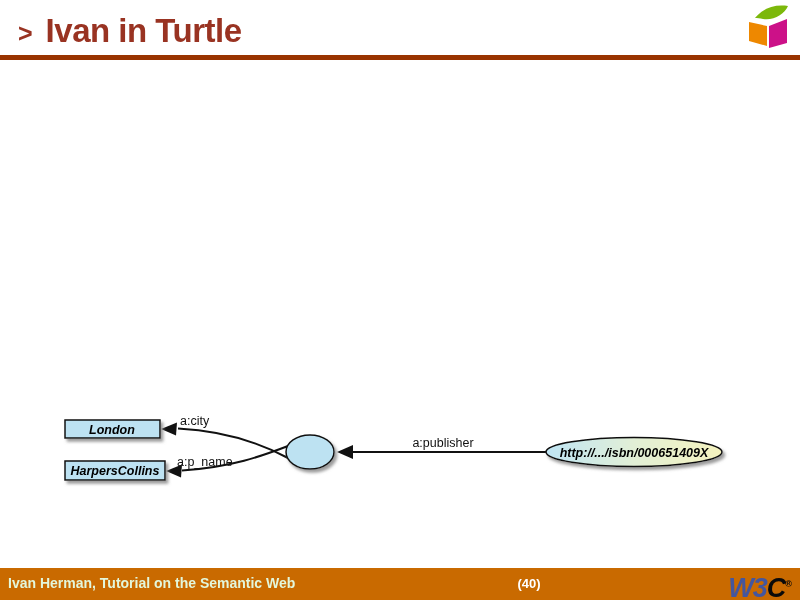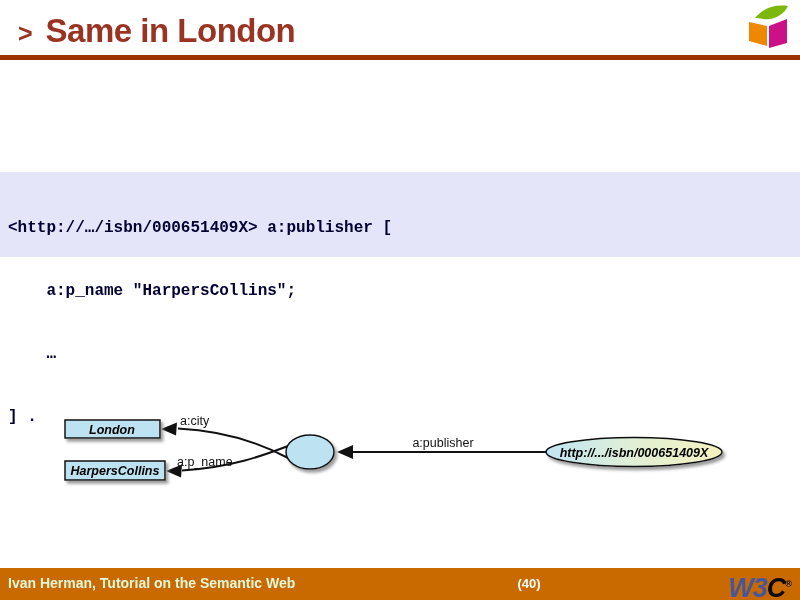--- a/index.html
+++ b/index.html
@@ -43,37 +43,31 @@
   .w3c-sup { color:#0a0a0a; font-size:9px; font-style:normal; vertical-align:super; letter-spacing:0; }
 </style>
 </head>
 <body>
 
 <div class="stage">
 
   <div class="header">
     <div class="title-row">
       <span class="title-bullet">&gt;</span>
-      <span class="page-title">Same in London</span>
+      <span class="page-title">Ivan in Turtle</span>
     </div>
     <div class="header-rule"></div>
   </div>
 
   <svg class="cube-logo" width="54" height="48" viewBox="0 0 54 48">
     <polygon points="12,17 30,21 30,41 12,36" fill="#EE8800"></polygon>
     <polygon points="32,21 50,14 50,38 32,43" fill="#CC1188"></polygon>
     <path d="M 18 13 C 26 3, 38 -1, 51 1 C 48 9, 36 16, 26 14 C 23 13, 20 13, 18 13 Z" fill="#7CB80B"></path>
   </svg>
 
-  <div class="code-block">
-    <div>&lt;http://…/isbn/000651409X&gt; a:publisher [</div>
-    <div>    a:p_name "HarpersCollins";</div>
-    <div>    …</div>
-    <div>] .</div>
-  </div>
 
   <svg class="diagram" width="800" height="130" viewBox="0 0 800 130">
     <defs>
       <filter id="ds" x="-30%" y="-30%" width="170%" height="170%">
         <feDropShadow dx="2.5" dy="3" stdDeviation="1.8" flood-color="#8a8a8a" flood-opacity="0.85"></feDropShadow>
       </filter>
       <linearGradient id="resGrad" x1="0" y1="0" x2="1" y2="0">
         <stop offset="0" stop-color="#BFE5F4"></stop>
         <stop offset="0.5" stop-color="#E2EFD6"></stop>
         <stop offset="1" stop-color="#F4F2BE"></stop>

